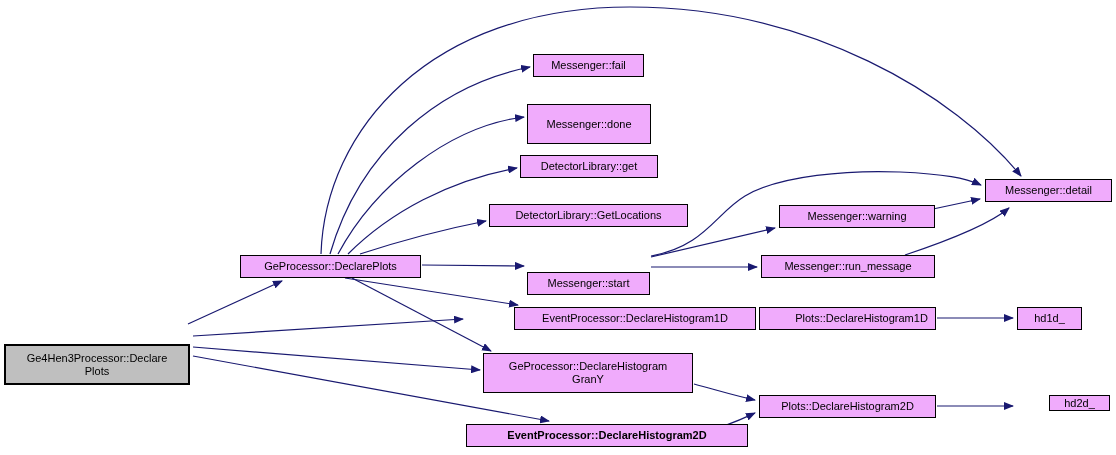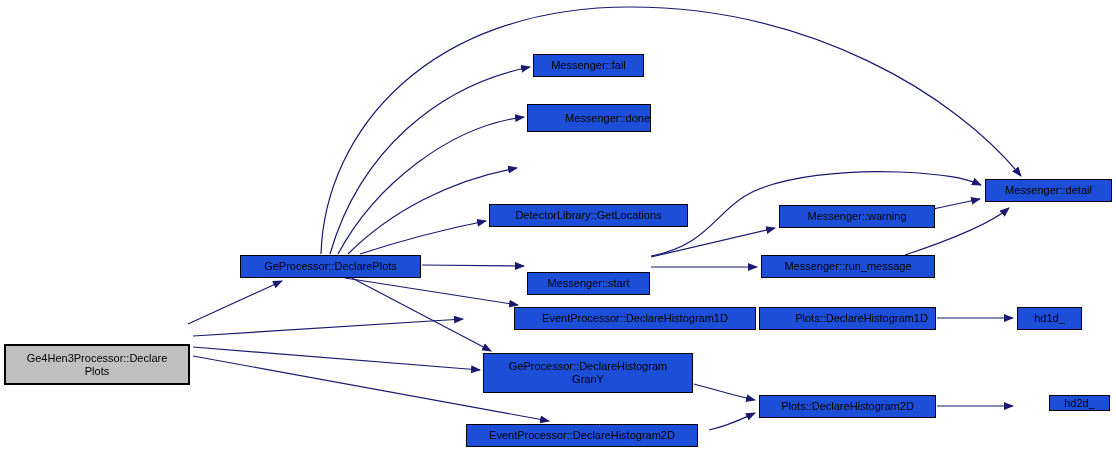--- a/index.html
+++ b/index.html
@@ -12,21 +12,21 @@
     overflow: hidden;
   }
   #edges {
     position: absolute;
     left: 0; top: 0;
     width: 1116px; height: 455px;
   }
   .node {
     position: absolute;
     box-sizing: border-box;
-    background: #1d4ed8;
+    background: #f0abfc;
     border: 1px solid #000000;
     color: #000000;
     font-size: 11px;
     line-height: 1.15;
     display: flex;
     flex-direction: column;
     align-items: center;
     justify-content: center;
     text-align: center;
     white-space: nowrap;
@@ -79,24 +79,27 @@
   </div>
 
   <div class="node" style="left:240px; top:255px; width:181px; height:23px;">
     <span>GeProcessor::DeclarePlots</span>
   </div>
 
   <div class="node" style="left:533px; top:54px; width:111px; height:23px;">
     <span>Messenger::fail</span>
   </div>
 
-  <div class="node" style="left:527px; top:104px; width:124px; height:28px;align-items:flex-end;">
+  <div class="node" style="left:527px; top:104px; width:124px; height:40px;">
     <span>Messenger::done</span>
   </div>
 
+  <div class="node" style="left:520px; top:155px; width:138px; height:23px;">
+    <span>DetectorLibrary::get</span>
+  </div>
 
   <div class="node" style="left:489px; top:204px; width:199px; height:23px;">
     <span>DetectorLibrary::GetLocations</span>
   </div>
 
   <div class="node" style="left:527px; top:255px; width:123px; height:23px;margin-top:17px;">
     <span>Messenger::start</span>
   </div>
 
   <div class="node" style="left:779px; top:205px; width:156px; height:23px;">
@@ -121,21 +124,21 @@
 
   <div class="node" style="left:1017px; top:307px; width:65px; height:23px;">
     <span>hd1d_</span>
   </div>
 
   <div class="node" style="left:483px; top:353px; width:210px; height:40px;">
     <span>GeProcessor::DeclareHistogram</span>
     <span>GranY</span>
   </div>
 
-  <div class="node" style="left:466px; top:424px; width:232px; height:23px;">
+  <div class="node" style="left:466px; top:424px; width:282px; height:23px;font-weight:bold;">
     <span>EventProcessor::DeclareHistogram2D</span>
   </div>
 
   <div class="node" style="left:759px; top:395px; width:177px; height:23px;">
     <span>Plots::DeclareHistogram2D</span>
   </div>
 
   <div class="node" style="left:1049px; top:395px; width:61px; height:16px;">
     <span>hd2d_</span>
   </div>

